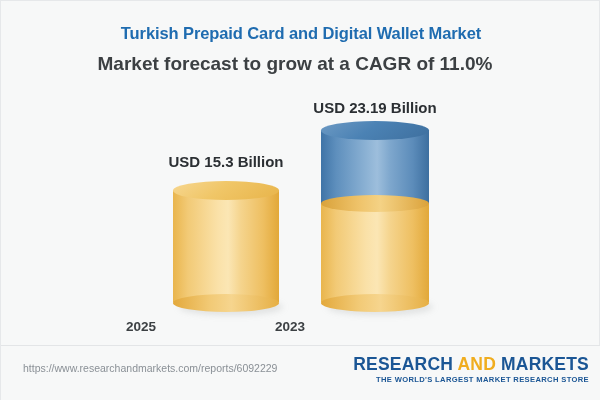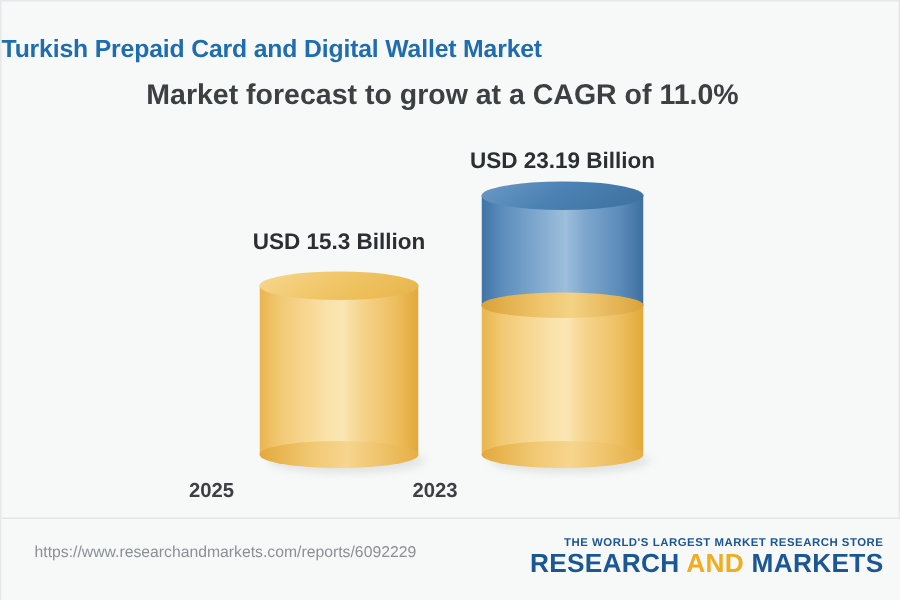--- a/index.html
+++ b/index.html
@@ -9,21 +9,21 @@
     background:#ffffff;
   }
   #canvas{
     position:relative;width:600px;height:400px;box-sizing:border-box;
     background:#f7f8f8;
     border:1px solid #e6e8ea;
   }
 
   
   #chart-title{
-    position:absolute;left:0;top:23px;width:600px;text-align:left;
+    position:absolute;left:0;top:23px;width:600px;text-align:center;
     font-size:16.5px;font-weight:bold;color:#1f6cb0;letter-spacing:-0.1px;
   }
   #chart-subtitle{
     position:absolute;left:0;top:52px;width:588px;text-align:center;
     font-size:19px;font-weight:bold;color:#3c4043;
   }
 
   
   #plot{position:absolute;left:0;top:0;width:600px;height:345px;}
 
@@ -155,20 +155,20 @@
     </div>
 
   </div>
 
   <div id="footer-divider"></div>
 
   <div id="footer">
     <a id="footer-url" href="#">https://www.researchandmarkets.com/reports/6092229</a>
 
     <div id="logo">
-      <div id="logo-tag">THE WORLD'S LARGEST MARKET RESEARCH STORE</div>
       <div id="logo-main">
         <span>RESEARCH </span><span class="accent">AND</span><span> MARKETS</span>
       </div>
+      <div id="logo-tag">THE WORLD'S LARGEST MARKET RESEARCH STORE</div>
     </div>
   </div>
 
 </div>
 
 </body></html>

